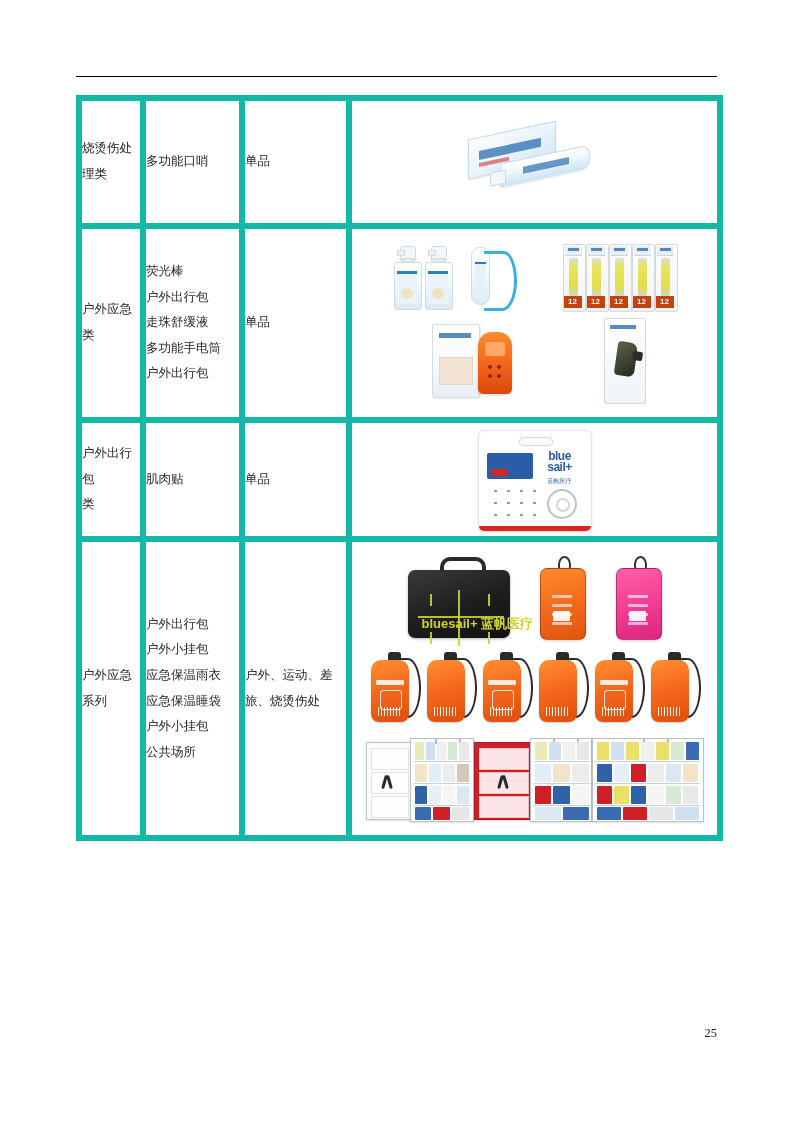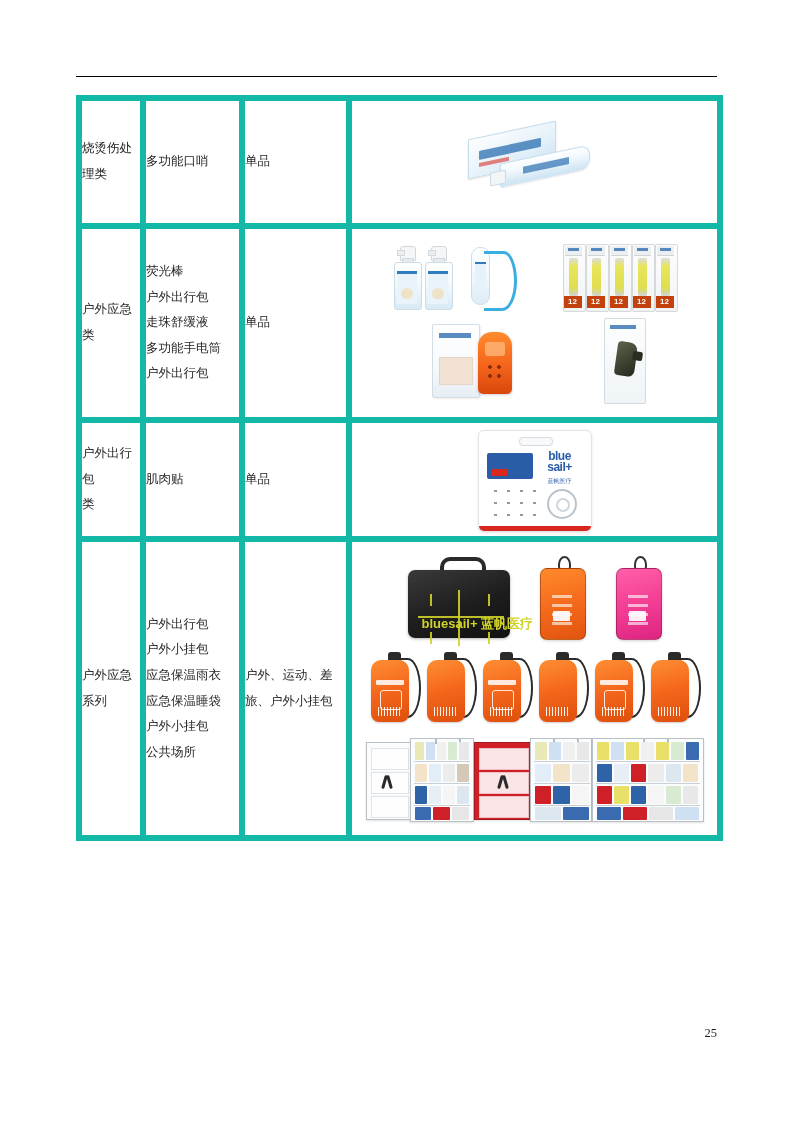--- a/index.html
+++ b/index.html
@@ -623,21 +623,21 @@
         <td class="cell-pad cell-name">
           <span class="line">户外出行包</span>
           <span class="line">户外小挂包</span>
           <span class="line">应急保温雨衣</span>
           <span class="line">应急保温睡袋</span>
           <span class="line">户外小挂包</span>
           <span class="line">公共场所</span>
         </td>
         <td class="cell-pad cell-scene">
           <span class="line">户外、运动、差</span>
-          <span class="line">旅、户外小挂包</span>
+          <span class="line">旅、烧烫伤处</span>
         </td>
         <td class="imgcell">
 
           <div class="gallery" style="gap:24px; margin-bottom:10px;">
             <div class="art case">
               <div class="handle"></div>
               <div class="body">
                 <div class="cross-v"></div>
                 <div class="cross-h"></div>
                 <div class="nick1"></div>

